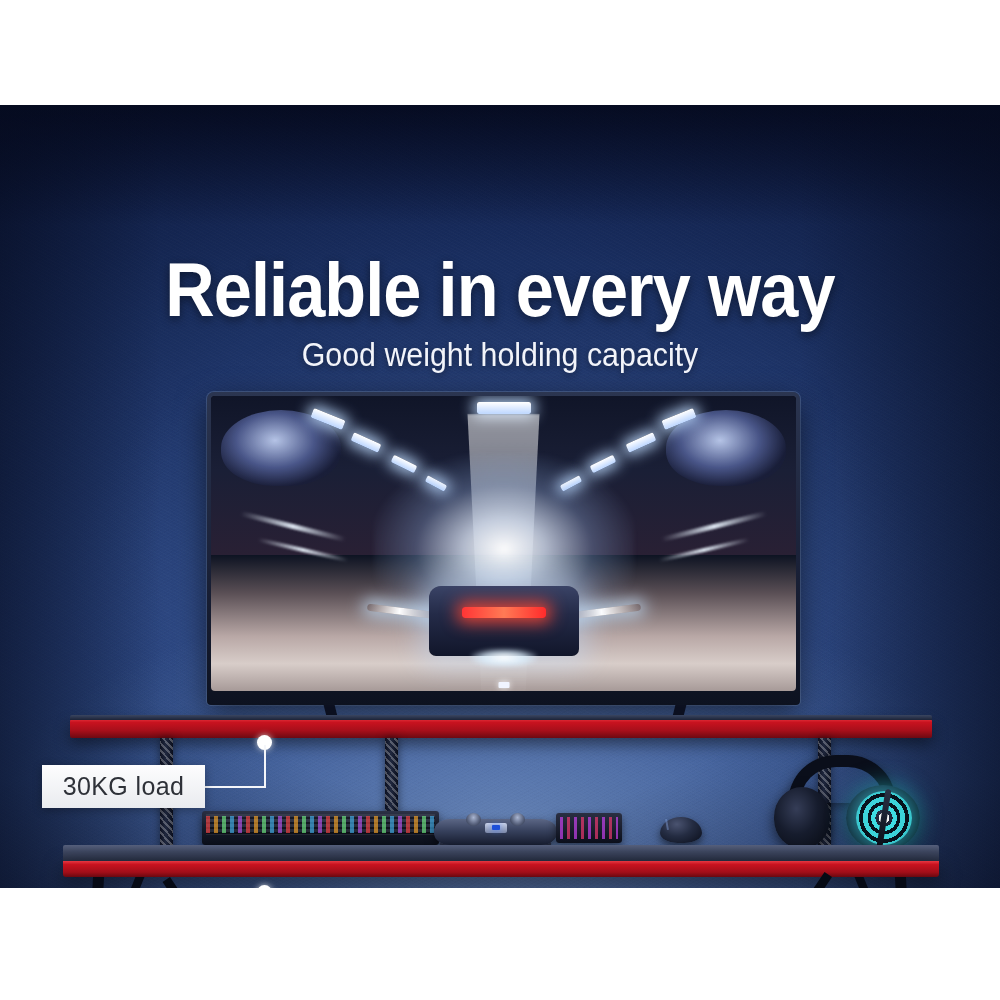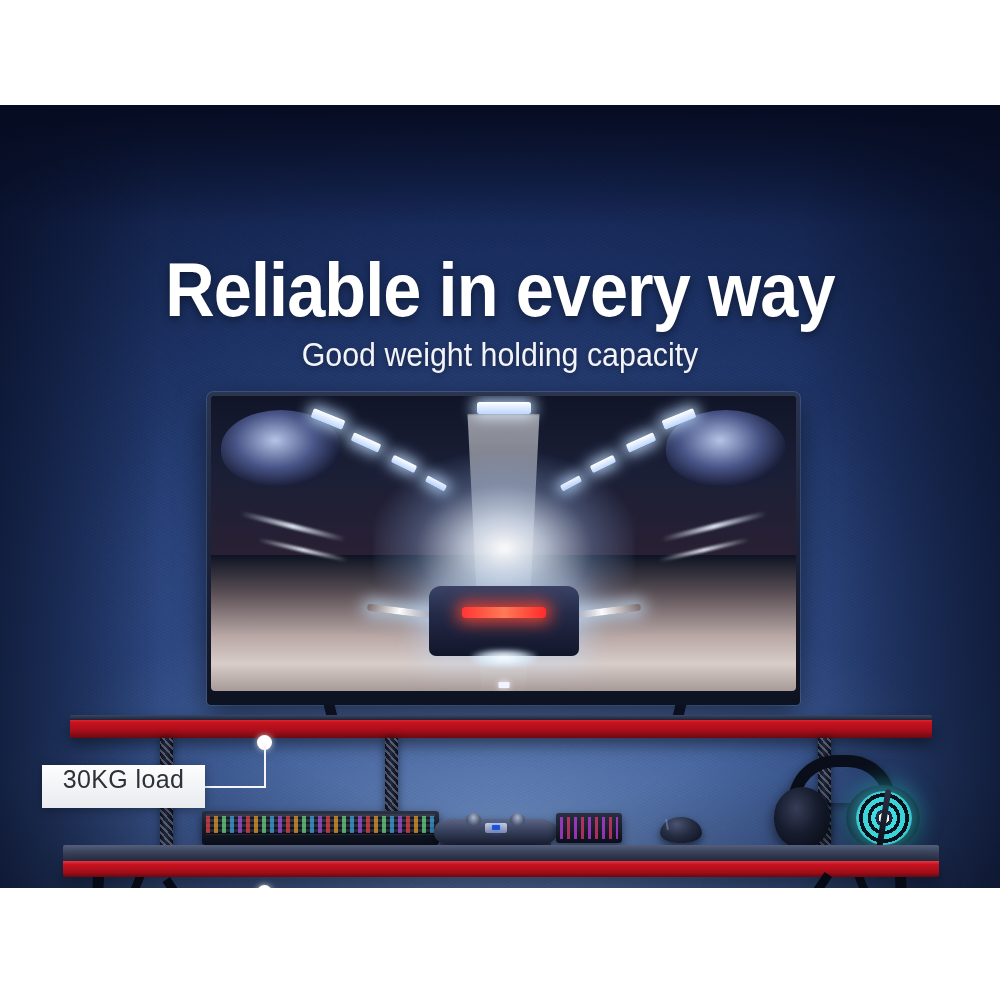--- a/index.html
+++ b/index.html
@@ -196,21 +196,21 @@
         rgba(64,230,235,.9) 42% 54%, rgba(6,16,26,.9) 54% 64%,
         rgba(64,230,235,.85) 64% 76%, rgba(6,16,26,.9) 76% 86%,
         rgba(64,230,235,.7) 86% 100%);
     box-shadow:0 0 22px 7px rgba(50,215,225,.55); }
   .hs-ring-bar { position:absolute; right:33px; top:34px; width:6px; height:58px;
     background:linear-gradient(180deg,#2a3246,#0a0e18); transform:rotate(9deg);
     border-radius:3px; }
 
   
   .callout-box { position:absolute; background:linear-gradient(180deg,#fdfdfe,#e9ebef);
-    color:#2e3138; display:flex; align-items:flex-start; justify-content:center;
+    color:#2e3138; display:flex; align-items:center; justify-content:center;
     font-size:25px; letter-spacing:.4px; white-space:nowrap;
     box-shadow:0 2px 9px rgba(0,0,0,.30); }
   .callout-line-h { position:absolute; height:2px; background:#f4f6fa; }
   .callout-line-v { position:absolute; width:2px; background:#f4f6fa; }
   .callout-dot { position:absolute; width:15px; height:15px; border-radius:50%;
     background:#ffffff; box-shadow:0 0 6px rgba(255,255,255,.75); }
 
   #c1.callout-box { left:42px;  top:660px; width:163px; height:43px; }
   #c1-h { left:205px; top:681px; width:61px; }
   #c1-v { left:264px; top:640px; height:43px; }

